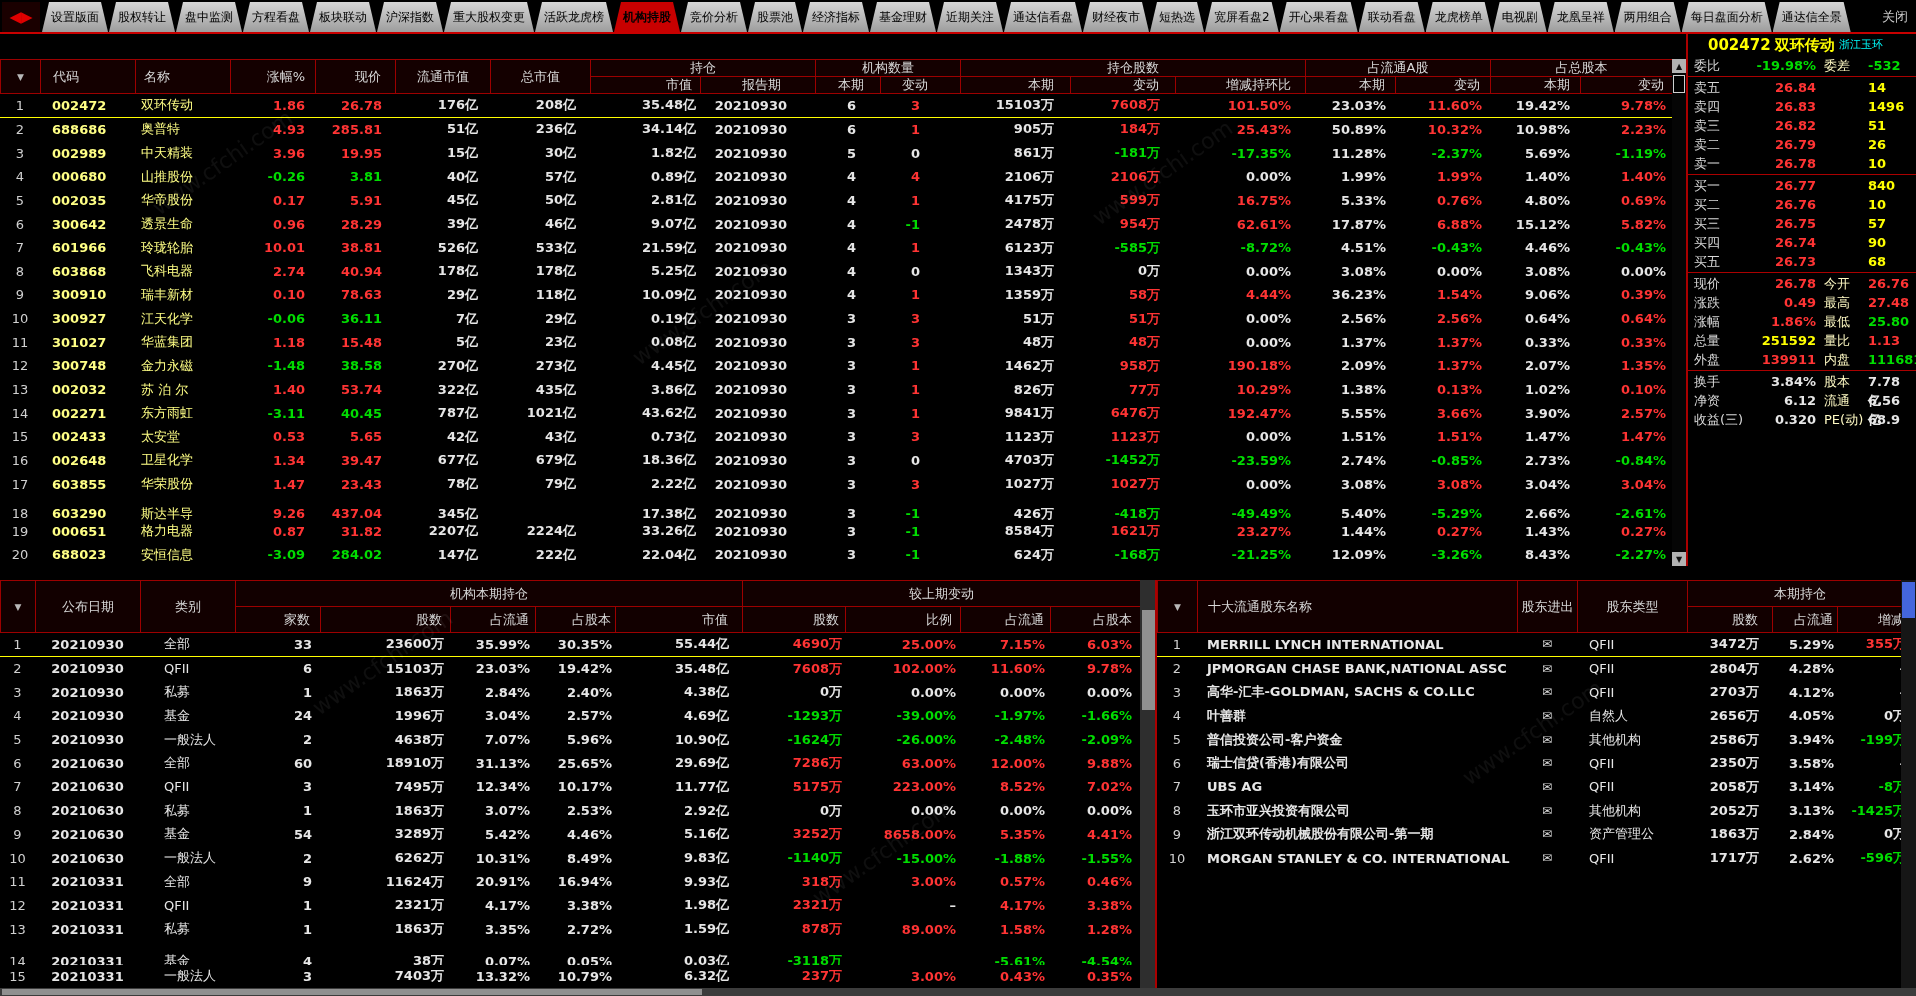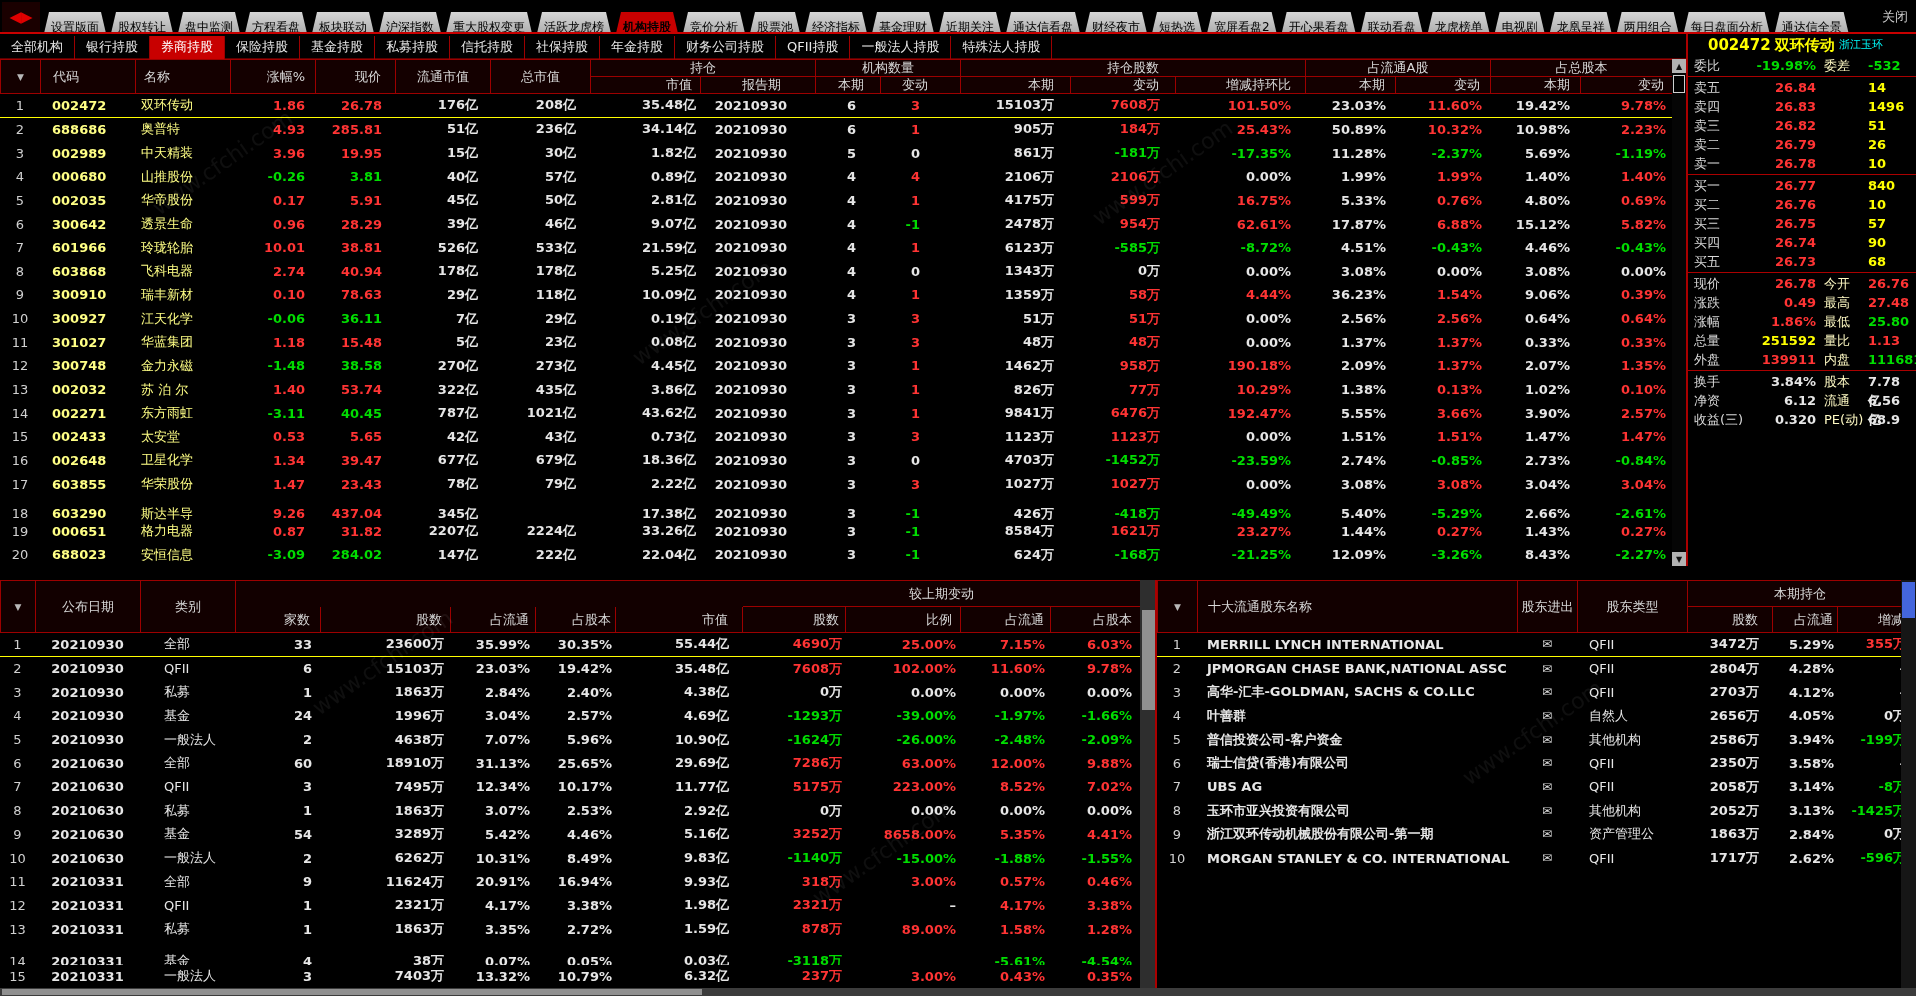--- a/index.html
+++ b/index.html
@@ -10,21 +10,21 @@
   .up{color:#ff3434;}
   .dn{color:#00dd00;}
   .wh{color:#e6e6e6;}
   .num{color:#d0d0d0;}
   .code{color:#ffff85;}
   .vol{color:#ffff00;}
   .v{font-weight:bold;}
   
   .menubar{position:absolute;left:0;top:0;width:1916px;height:34px;background:#000;border-bottom:2px solid #c80000;display:flex;align-items:flex-end;}
   .applogo{width:38px;height:30px;margin:2px 2px 0 2px;background:#1a0000;display:flex;align-items:center;justify-content:center;color:#e00000;font-size:15px;font-weight:bold;}
-  .mtabs{display:flex;flex:1;height:20px;overflow:hidden;}
+  .mtabs{display:flex;flex:1;height:30px;overflow:hidden;}
   .mtab{height:30px;line-height:30px;padding:0 9px;margin-right:1px;font-size:12px;color:#000;
         background:linear-gradient(#d6d6d6,#9d9d9d);white-space:nowrap;
         clip-path:polygon(7px 0,calc(100% - 7px) 0,100% 100%,0 100%);}
   .mtab.active{background:#c80000;color:#000;font-weight:bold;}
   .closebtn{position:absolute;right:8px;top:8px;color:#cccccc;font-size:13px;}
   
   .tabbar{position:absolute;left:0;top:36px;width:1686px;height:23px;background:#000;display:flex;border-bottom:1px solid #5a0000;}
   .stab{height:23px;line-height:22px;padding:0 11px;color:#e8e8e8;font-size:13px;border-right:1px solid #9c0000;white-space:nowrap;}
   .stab.active{background:#c80000;color:#ffffff;}
   
@@ -105,35 +105,20 @@
         <div class="mtab">龙虎榜单</div>
         <div class="mtab">电视剧</div>
         <div class="mtab">龙凰呈祥</div>
         <div class="mtab">两用组合</div>
         <div class="mtab">每日盘面分析</div>
         <div class="mtab">通达信全景</div>
       </div>
     <div class="closebtn">关闭</div>
   </div>
 
-  <div class="tabbar" id="tabBar">
-      <div class="stab">全部机构</div>
-      <div class="stab">银行持股</div>
-      <div class="stab active">券商持股</div>
-      <div class="stab">保险持股</div>
-      <div class="stab">基金持股</div>
-      <div class="stab">私募持股</div>
-      <div class="stab">信托持股</div>
-      <div class="stab">社保持股</div>
-      <div class="stab">年金持股</div>
-      <div class="stab">财务公司持股</div>
-      <div class="stab">QFII持股</div>
-      <div class="stab">一般法人持股</div>
-      <div class="stab">特殊法人持股</div>
-    </div>
 
   <div class="maintable">
     <div class="mhead" id="mainHead">
         <div class="hc" style="grid-area: 1 / 1 / 3;">
           <div class="filtericon">▼</div>
         </div>
         <div class="hc" style="grid-area: 1 / 2 / 3; justify-content: flex-start; padding-left: 12px;">代码</div>
         <div class="hc" style="grid-area: 1 / 3 / 3; justify-content: flex-start; padding-left: 8px;">名称</div>
         <div class="hc" style="grid-area: 1 / 4 / 3; justify-content: flex-end; padding-right: 10px;">涨幅%</div>
         <div class="hc" style="grid-area: 1 / 5 / 3; justify-content: flex-end; padding-right: 14px;">现价</div>
@@ -698,20 +683,21 @@
       </div>
   </div>
 
   <div class="bottable" style="left:0;width:1140px;">
     <div class="hhead" id="holdHead">
         <div class="hc" style="grid-area: 1 / 1 / 3;">
           <div class="filtericon">▼</div>
         </div>
         <div class="hc" style="grid-area: 1 / 2 / 3;">公布日期</div>
         <div class="hc" style="grid-area: 1 / 3 / 3;">类别</div>
+        <div class="hc" style="grid-area: 1 / 4 / auto / 9;">机构本期持仓</div>
         <div class="hc" style="grid-area: 1 / 9 / auto / 13;">较上期变动</div>
         <div class="hc" style="grid-area: 2 / 4; justify-content: flex-end; padding-right: 10px;">家数</div>
         <div class="hc" style="grid-area: 2 / 5; justify-content: flex-end; padding-right: 8px;">股数</div>
         <div class="hc" style="grid-area: 2 / 6; justify-content: flex-end; padding-right: 6px;">占流通</div>
         <div class="hc" style="grid-area: 2 / 7; justify-content: flex-end; padding-right: 4px;">占股本</div>
         <div class="hc" style="grid-area: 2 / 8; justify-content: flex-end; padding-right: 14px;">市值</div>
         <div class="hc" style="grid-area: 2 / 9; justify-content: flex-end; padding-right: 6px;">股数</div>
         <div class="hc" style="grid-area: 2 / 10; justify-content: flex-end; padding-right: 8px;">比例</div>
         <div class="hc" style="grid-area: 2 / 11; justify-content: flex-end; padding-right: 6px;">占流通</div>
         <div class="hc" style="grid-area: 2 / 12; justify-content: flex-end; padding-right: 8px;">占股本</div>

